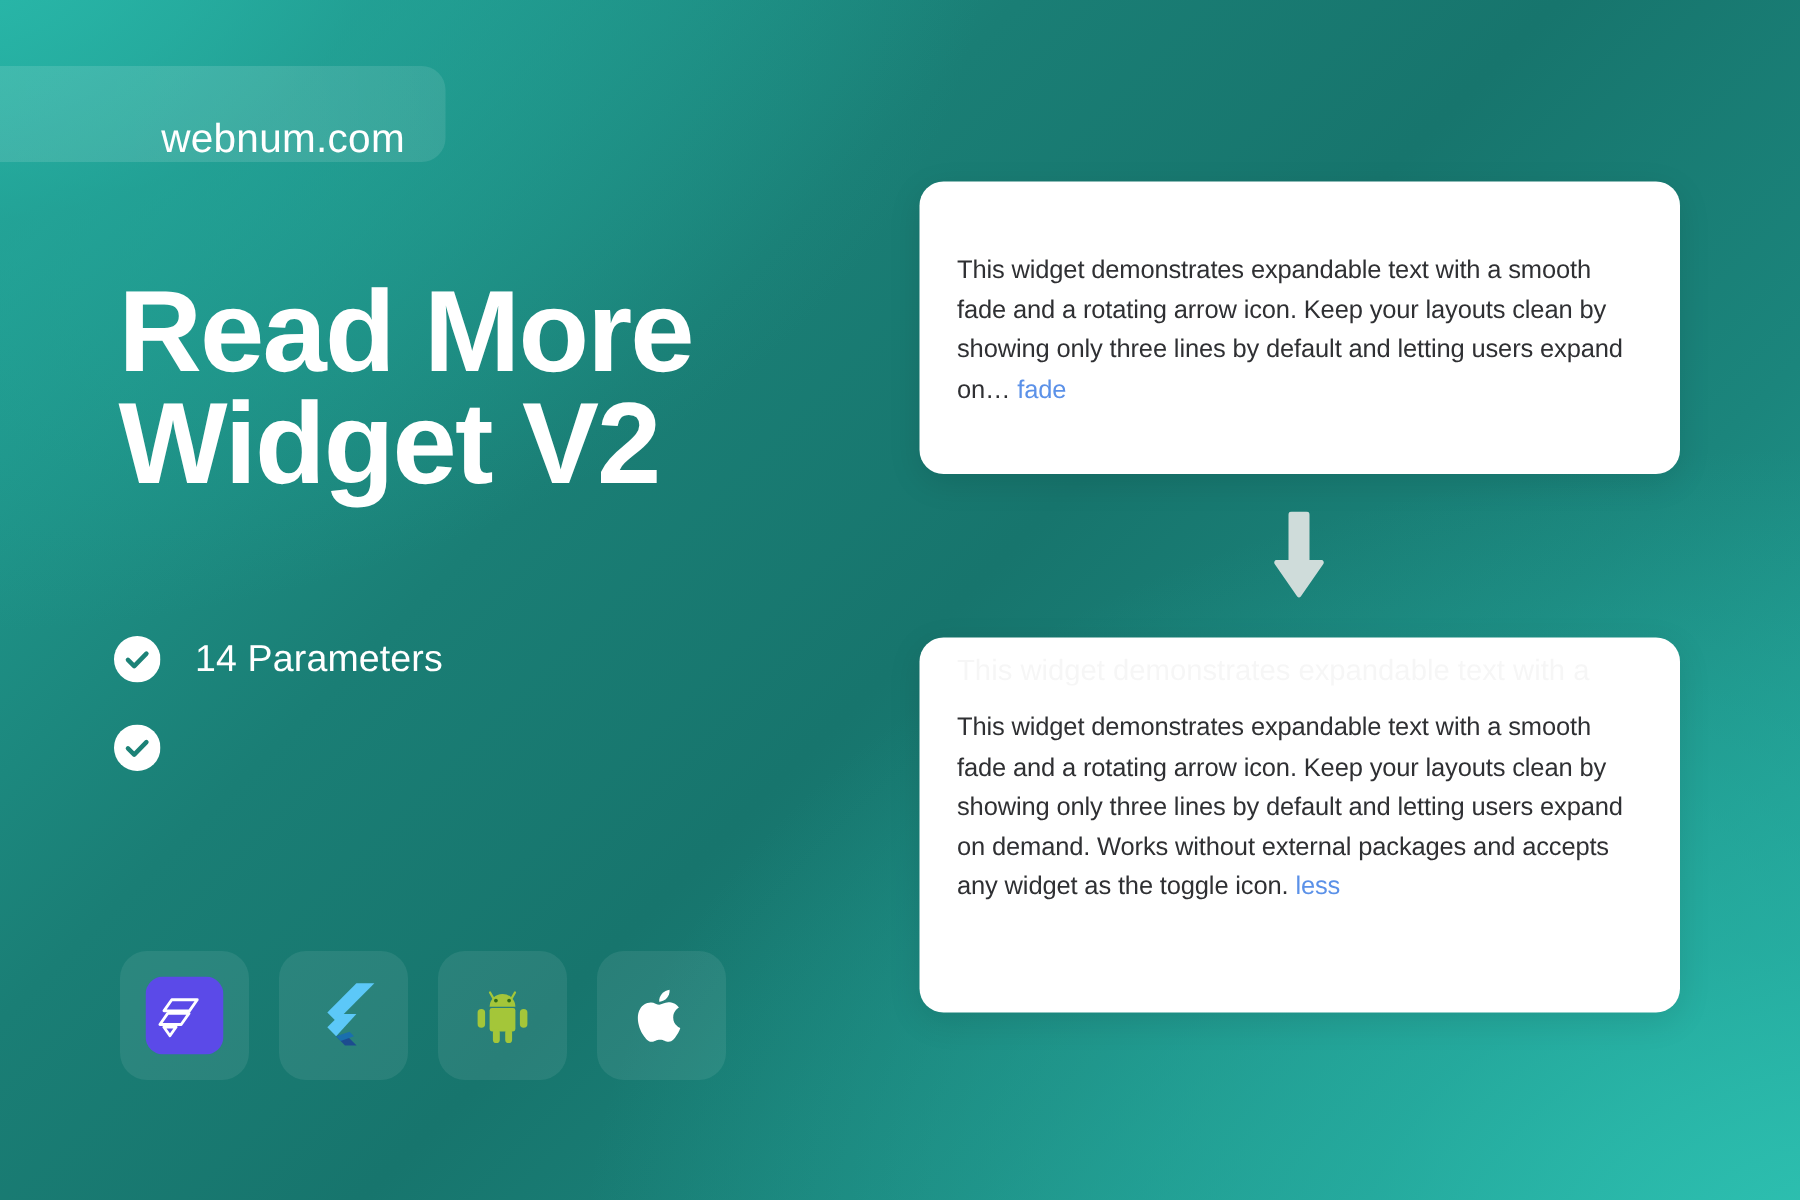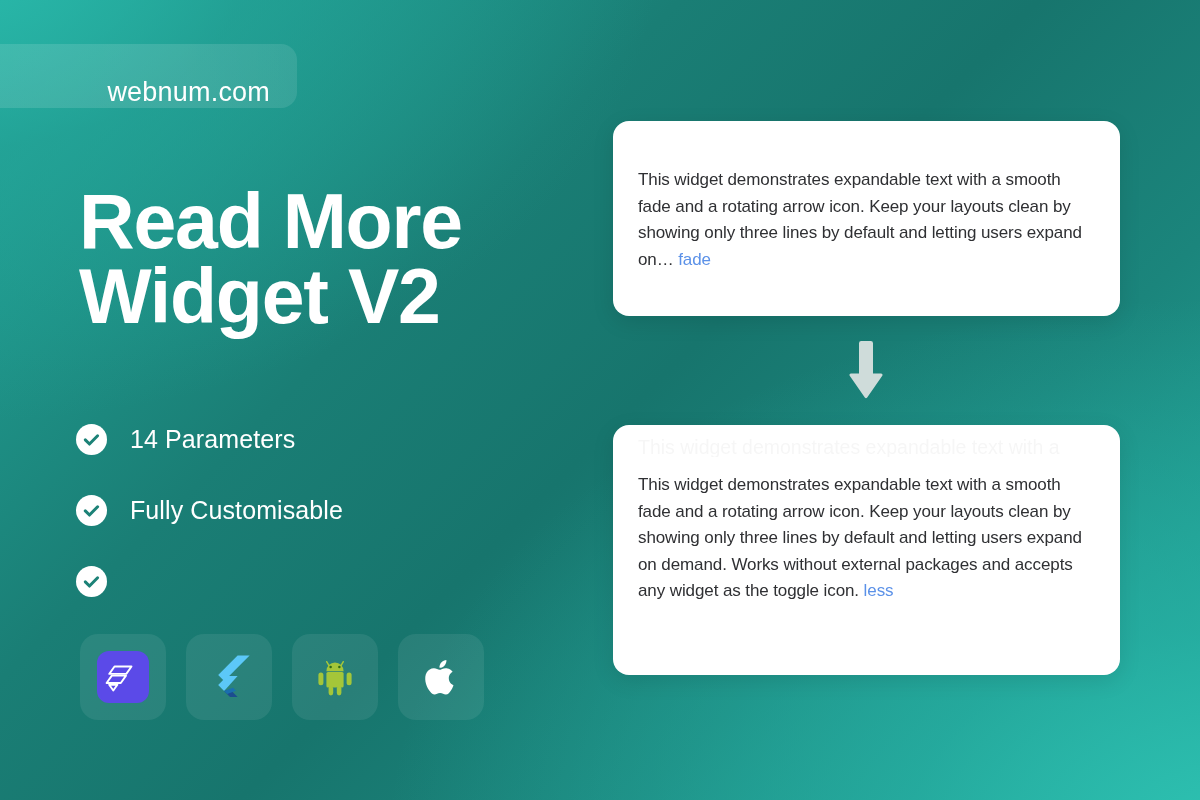--- a/index.html
+++ b/index.html
@@ -65,21 +65,21 @@
     margin-top: 26px;
   }
 
   
   .features {
     position: absolute;
     left: 76px;
     top: 421px;
     display: flex;
     flex-direction: column;
-    gap: 34px;
+    gap: 22px;
   }
   .feature-row {
     display: flex;
     align-items: center;
     gap: 23px;
     height: 37px;
   }
   .check-icon {
     width: 31px;
     height: 31px;
@@ -189,27 +189,20 @@
   <div class="features">
 
     <div class="feature-row">
       <svg class="check-icon" viewBox="0 0 32 32">
         <circle cx="16" cy="16" r="16" fill="#ffffff"></circle>
         <path d="M9.6 16.4l4.3 4.3 8.4-8.6" fill="none" stroke="#1c8277" stroke-width="3.1" stroke-linecap="round" stroke-linejoin="round"></path>
       </svg>
       <span class="feature-label">14 Parameters</span>
     </div>
 
-    <div class="feature-row">
-      <svg class="check-icon" viewBox="0 0 32 32">
-        <circle cx="16" cy="16" r="16" fill="#ffffff"></circle>
-        <path d="M9.6 16.4l4.3 4.3 8.4-8.6" fill="none" stroke="#1c8277" stroke-width="3.1" stroke-linecap="round" stroke-linejoin="round"></path>
-      </svg>
-      <span class="feature-label">Fully Customisable</span>
-    </div>
 
     <div class="feature-row">
       <svg class="check-icon" viewBox="0 0 32 32">
         <circle cx="16" cy="16" r="16" fill="#ffffff"></circle>
         <path d="M9.6 16.4l4.3 4.3 8.4-8.6" fill="none" stroke="#1c8277" stroke-width="3.1" stroke-linecap="round" stroke-linejoin="round"></path>
       </svg>
     </div>
 
   </div>
 

